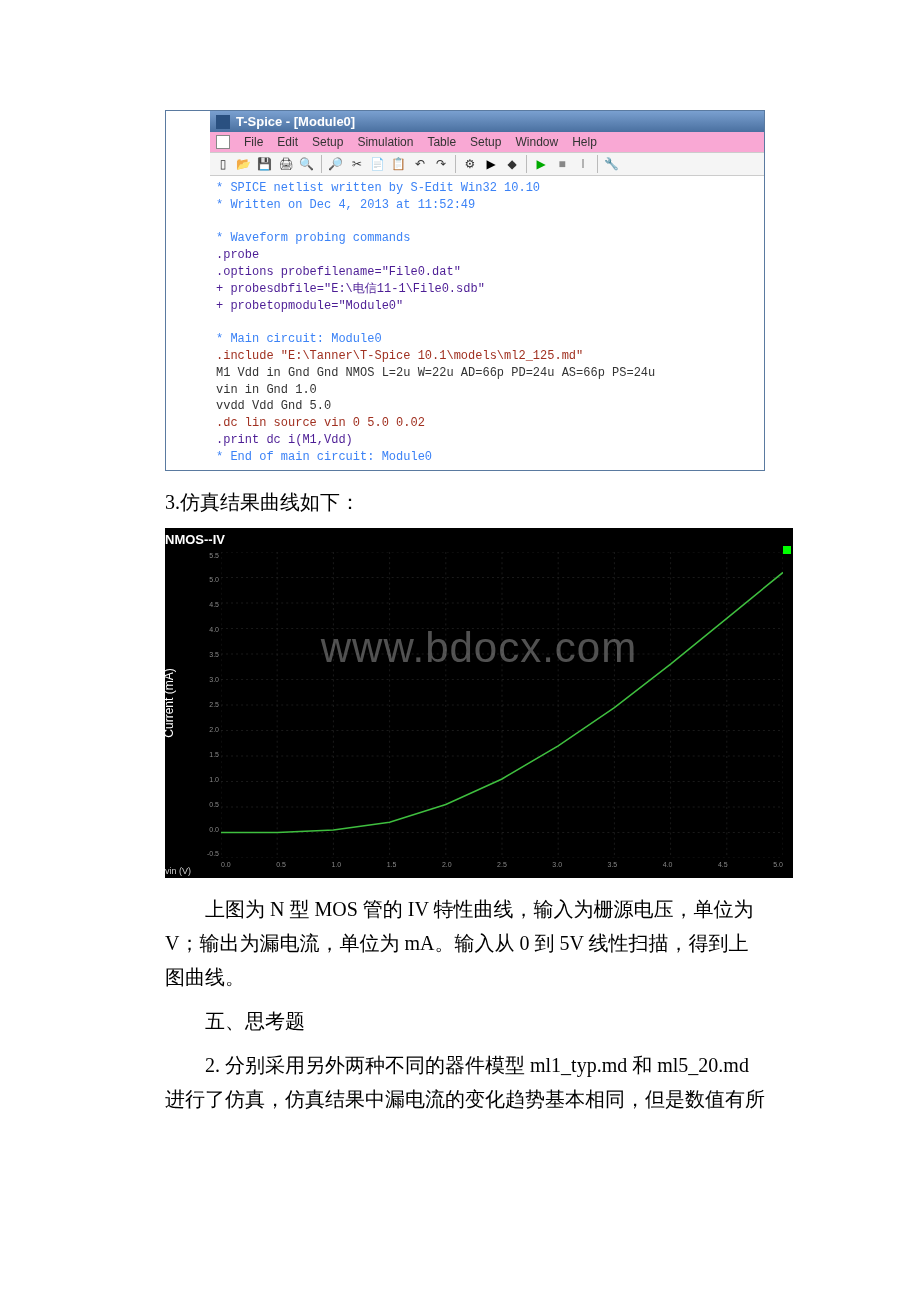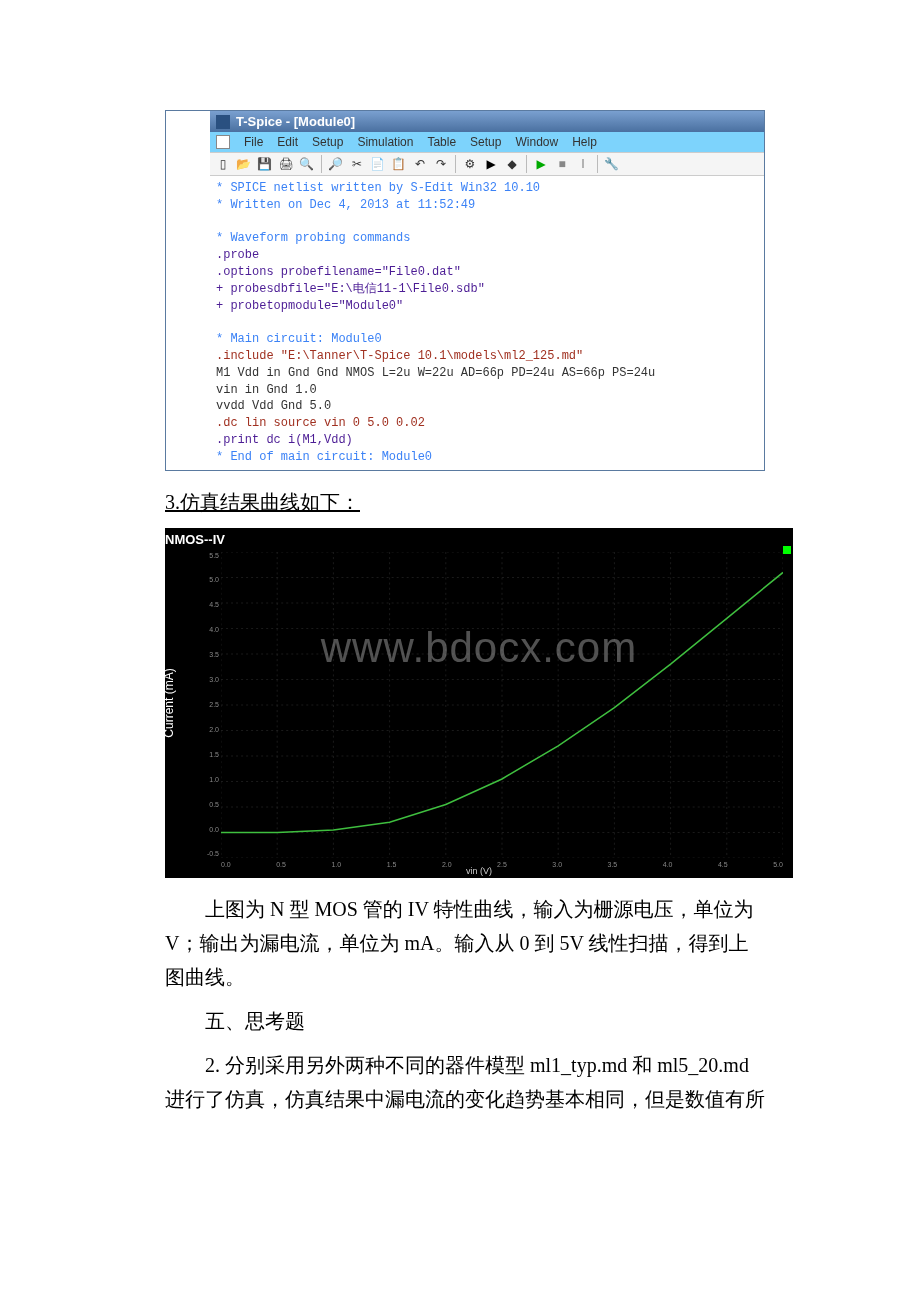--- a/index.html
+++ b/index.html
@@ -1,34 +1,34 @@
 <!DOCTYPE html>
 <html><head>
 <meta charset="utf-8">
 <style>
   * { box-sizing: border-box; margin: 0; padding: 0; }
   body { background: #fff; font-family: "SimSun", "Times New Roman", serif; width: 920px; }
   .page { padding: 110px 155px 40px 165px; }
   .tspice-window { border: 1px solid #5a7aa0; width: 600px; margin-bottom: 18px; padding-left: 44px; }
   .tspice-titlebar { background: linear-gradient(#7aa0d0, #4a70a0); color: #fff; font: bold 13px Arial, sans-serif; padding: 3px 6px; display: flex; align-items: center; gap: 6px; }
   .tspice-titlebar .icon { width: 14px; height: 14px; background: #2a5080; display: inline-block; }
-  .tspice-menubar { background: #7dd3fc; font: 12px "Segoe UI", Arial, sans-serif; color: #333; display: flex; align-items: center; gap: 14px; padding: 3px 6px; border-bottom: 1px solid #ccc; }
+  .tspice-menubar { background: #f9a8d4; font: 12px "Segoe UI", Arial, sans-serif; color: #333; display: flex; align-items: center; gap: 14px; padding: 3px 6px; border-bottom: 1px solid #ccc; }
   .tspice-menubar .doc-icon { width: 14px; height: 14px; background: #fff; border: 1px solid #888; display: inline-block; }
   .tspice-toolbar { background: #f5f5f5; border-bottom: 1px solid #ccc; padding: 2px 4px; display: flex; align-items: center; gap: 3px; }
   .tspice-toolbar .tb { width: 18px; height: 18px; display: inline-flex; align-items: center; justify-content: center; font-size: 12px; color: #333; }
   .tspice-toolbar .sep { width: 1px; height: 18px; background: #bbb; margin: 0 2px; }
   .tspice-text { background: #fff; font: 12px "Courier New", monospace; padding: 4px 6px; line-height: 1.4; white-space: pre; color: #333; }
   .kw-red { color: #a03020; }
   .kw-green { color: #3b82f6; }
   .kw-blue { color: #4c1d95; }
-  .h-caption { font: 20px "SimSun", serif; margin: 14px 0 12px 0; text-decoration: underline; }
+  .h-caption { font: 20px "SimSun", serif; margin: 14px 0 12px 0; }
   .chart-box { width: 628px; height: 350px; background: #000; position: relative; margin-bottom: 14px; }
   .chart-title { position: absolute; top: 4px; left: 0; right: 0; text-align: left; color: #fff; font: bold 13px Arial; }
   .chart-ylabel { position: absolute; left: 4px; top: 50%; transform: translate(-50%, -50%) rotate(-90deg); transform-origin: center; color: #fff; font: 12px Arial; white-space: nowrap; }
-  .chart-xlabel { position: absolute; bottom: 2px; left: 0; right: 0; text-align: center; color: #ccc; font: 9px Arial; }
+  .chart-xlabel { position: absolute; bottom: 2px; left: 0; right: 0; color: #ccc; font: 9px Arial; }
   .chart-plot { position: absolute; left: 56px; top: 24px; right: 10px; bottom: 20px; }
   .chart-plot svg { width: 100%; height: 100%; display: block; }
   .chart-ticks-y { position: absolute; left: 30px; top: 24px; bottom: 20px; width: 24px; color: #888; font: 7px Arial; display: flex; flex-direction: column-reverse; justify-content: space-between; text-align: right; }
   .chart-ticks-x { position: absolute; left: 56px; right: 10px; bottom: 10px; color: #888; font: 7px Arial; display: flex; justify-content: space-between; }
   .chart-corner { position: absolute; right: 2px; top: 18px; width: 8px; height: 8px; background: #0f0; }
   .watermark { position: absolute; left: 0; right: 0; top: 96px; text-align: center; font: 42px Arial, sans-serif; color: rgba(180,180,180,0.45); letter-spacing: 1px; pointer-events: none; }
   .para { font: 20px "SimSun", "Times New Roman", serif; line-height: 1.7; margin: 10px 0; text-indent: 2em; }
 </style>
 </head>
 <body>

